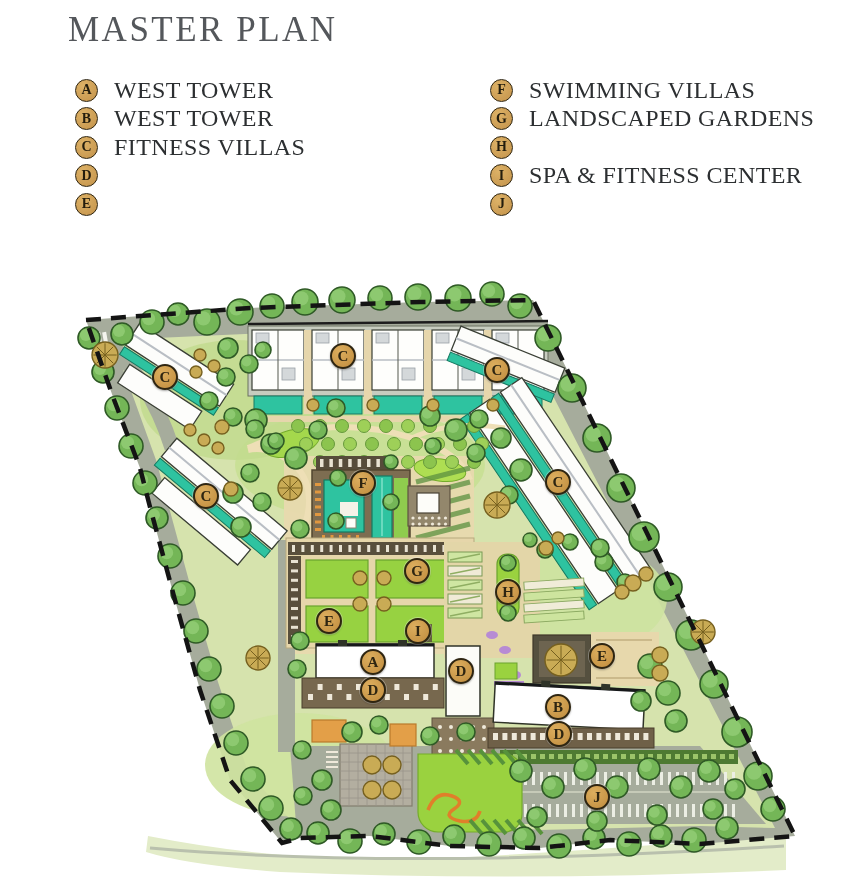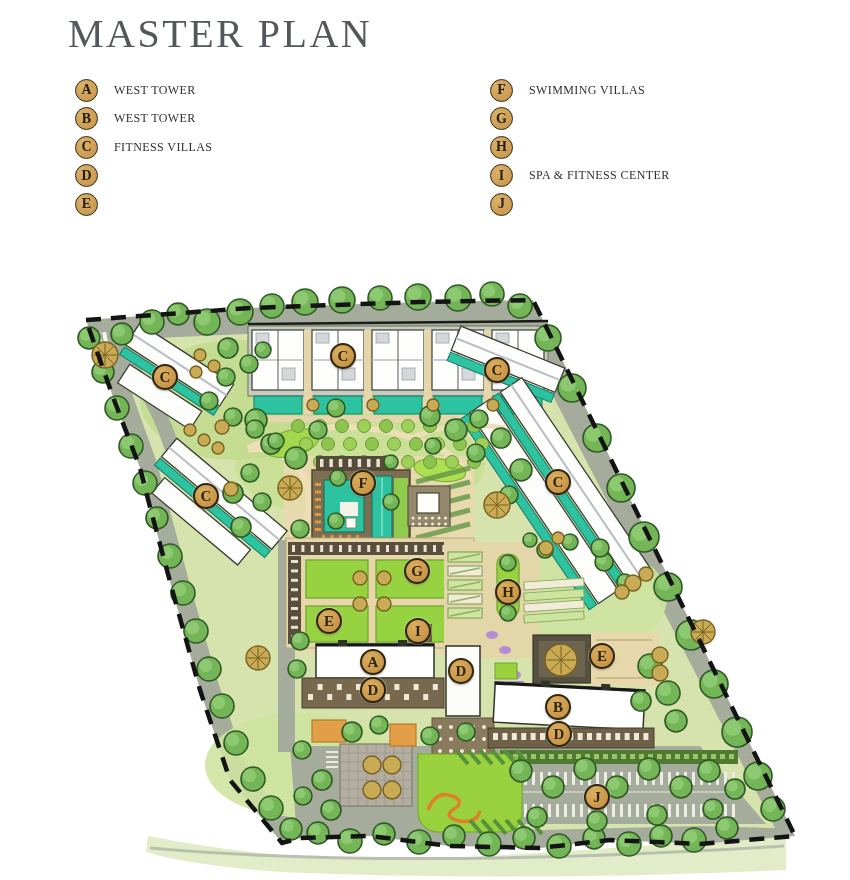--- a/index.html
+++ b/index.html
@@ -2,32 +2,32 @@
 <html style="--marker-gold: #cf9f50; --marker-ring: #2e2511; --title-gray: #54575b; --text-dark: #2c2f31; --road-gray: #a6ac9c; --pool-teal: #2ec3a0; --lawn-green: #9ad23f;"><head>
 <meta charset="utf-8">
 <style>
   :root{
     --marker-gold:#cf9f50; --marker-ring:#2e2511; --title-gray:#54575b;
     --text-dark:#2c2f31; --road-gray:#a6ac9c; --pool-teal:#2ec3a0; --lawn-green:#9ad23f;
   }
   *{margin:0;padding:0;box-sizing:border-box;}
   body{background:#ffffff;font-family:"Liberation Serif",serif;}
   .page{position:relative;width:850px;height:880px;background:#ffffff;overflow:hidden;}
-  .title{position:absolute;left:68px;top:10px;font-size:40px;font-weight:400;
+  .title{position:absolute;left:68px;top:10px;font-size:35px;font-weight:400;
          letter-spacing:2.5px;color:var(--title-gray);}
   .legend{position:absolute;top:76px;left:0;width:850px;}
   .legend-col{position:absolute;top:0;}
   .legend-col.left{left:75px;}
   .legend-col.right{left:490px;}
   .legend-item{display:flex;align-items:center;height:28.5px;}
   .badge{width:23px;height:23px;border-radius:50%;flex:0 0 23px;
          background:radial-gradient(circle at 35% 30%, #ddb267, #c3924a);
          border:1.6px solid var(--marker-ring);color:#241d0d;
          font-weight:bold;font-size:14px;display:flex;align-items:center;justify-content:center;}
-  .legend-label{margin-left:16px;font-size:12px;color:var(--text-dark);letter-spacing:0.4px;white-space:nowrap;}
+  .legend-label{margin-left:16px;font-size:24px;color:var(--text-dark);letter-spacing:0.4px;white-space:nowrap;}
   .map{position:absolute;left:0;top:280px;width:850px;height:600px;}
   .map svg{position:absolute;left:0;top:0;}
   .map-marker{position:absolute;width:26px;height:26px;border-radius:50%;
          background:radial-gradient(circle at 35% 30%, #dcae5e, #c08c3e);
          border:2px solid var(--marker-ring);color:var(--marker-ring);
          font-weight:bold;font-size:15px;display:flex;align-items:center;justify-content:center;
          box-shadow:0 1px 2px rgba(0,0,0,.35), 0 0 0 1px rgba(255,255,255,.35);}
 </style>
 </head>
 <body>
@@ -56,20 +56,21 @@
           <span class="badge">E</span>
         </div>
     </div>
     <div class="legend-col right">
       <div class="legend-item">
           <span class="badge">F</span>
           <span class="legend-label">SWIMMING VILLAS</span>
         </div>
       <div class="legend-item">
           <span class="badge">G</span>
+          <span class="legend-label">LANDSCAPED GARDENS</span>
         </div>
       <div class="legend-item">
           <span class="badge">H</span>
         </div>
       <div class="legend-item">
           <span class="badge">I</span>
           <span class="legend-label">SPA &amp; FITNESS CENTER</span>
         </div>
       <div class="legend-item">
           <span class="badge">J</span>

